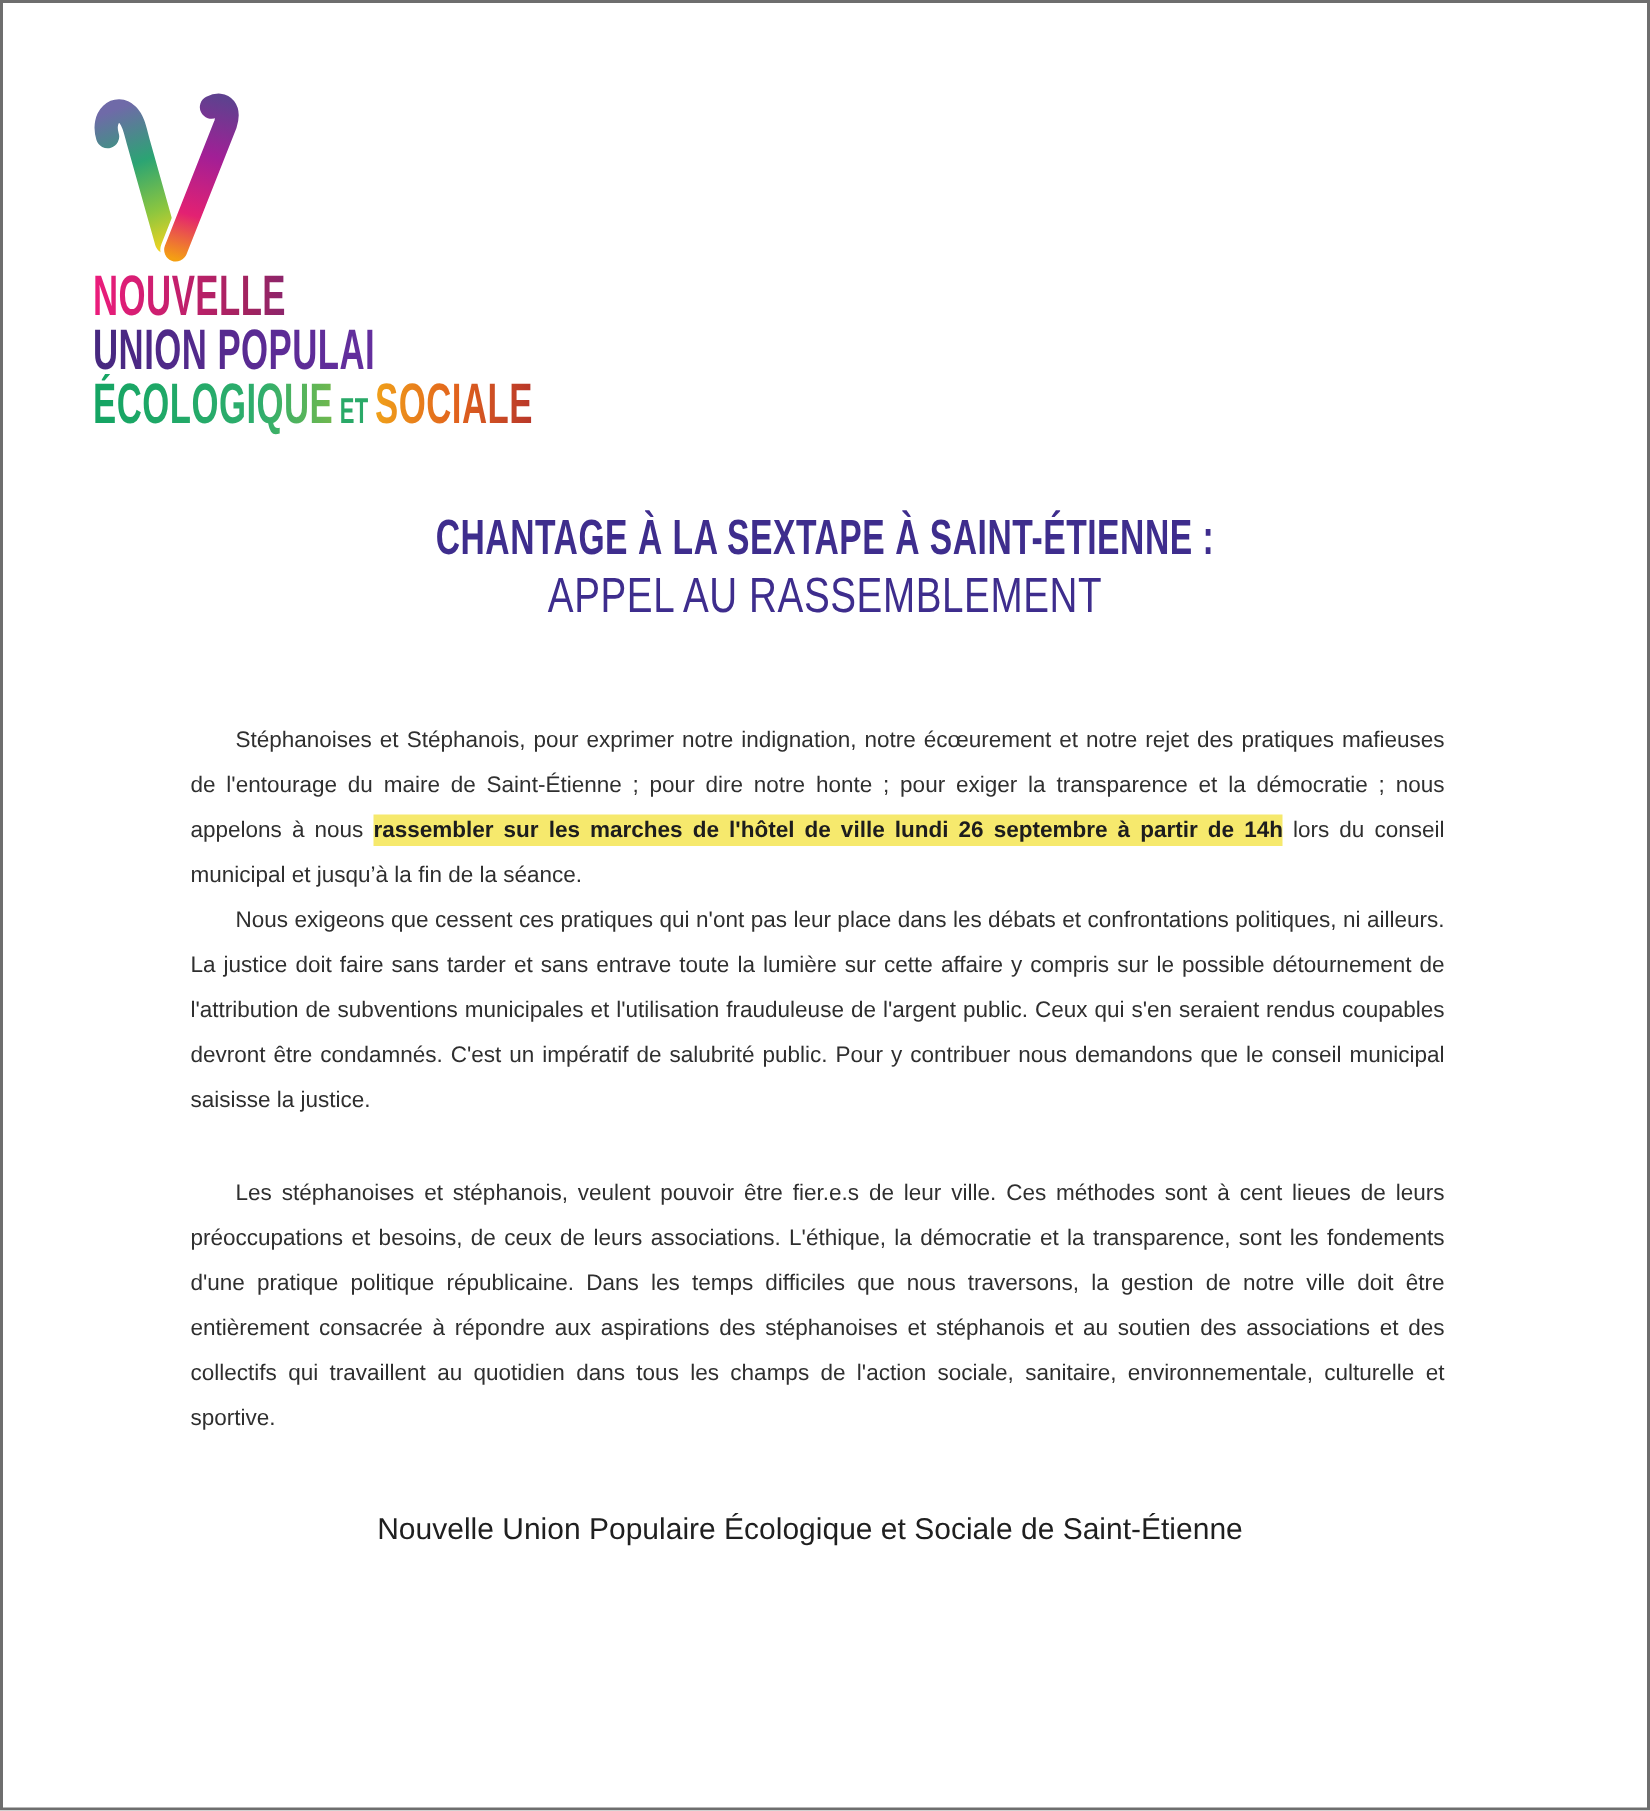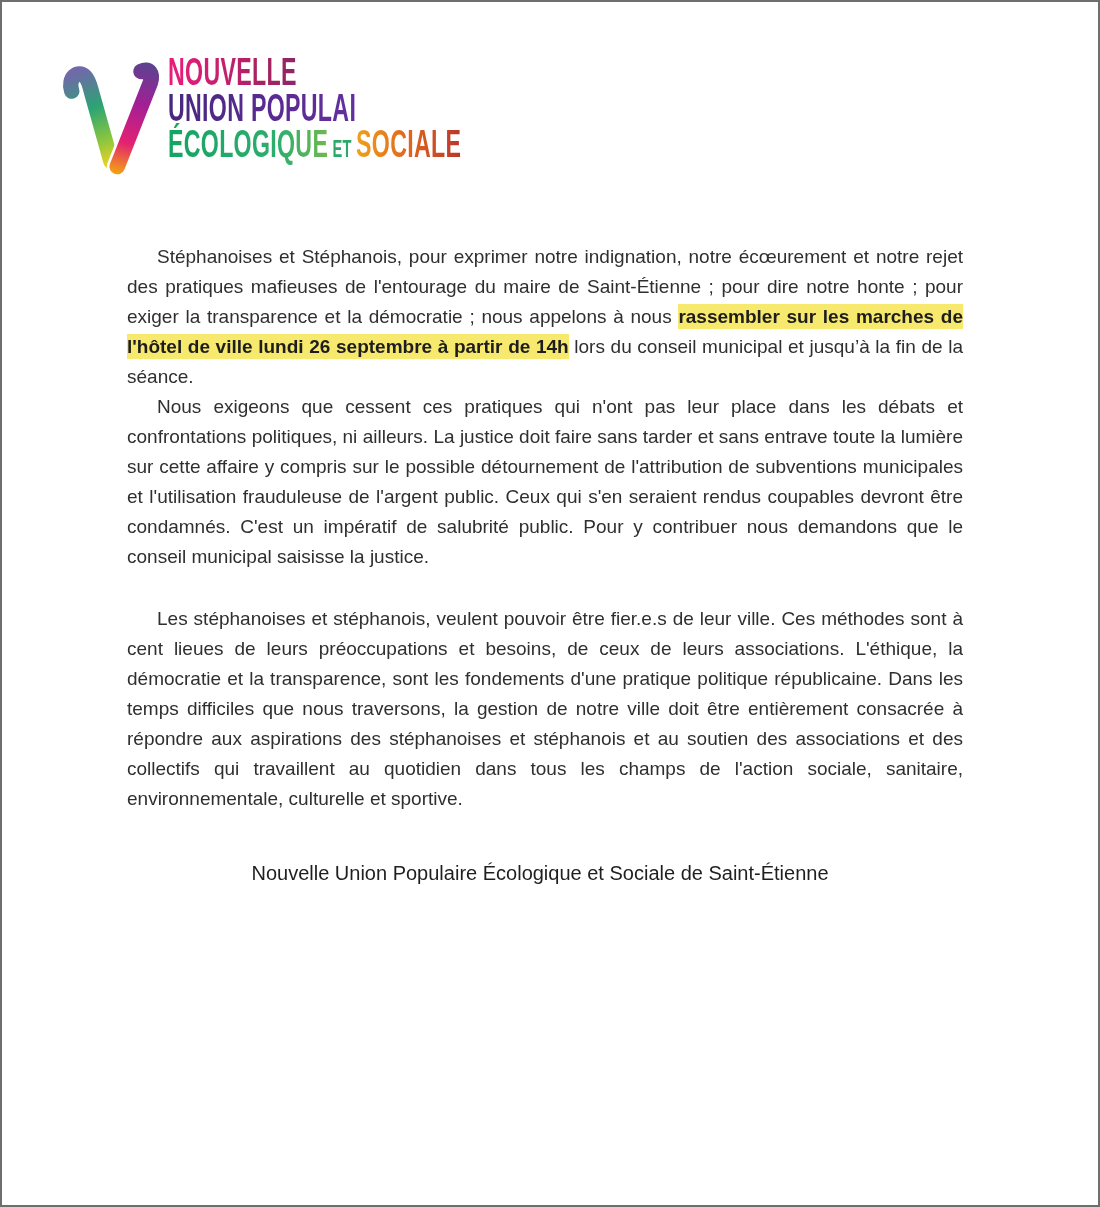--- a/index.html
+++ b/index.html
@@ -9,21 +9,21 @@
     margin:0 auto;
     background:#ffffff;
     border:2px solid #6e6e6e;
     box-sizing:border-box;
     font-family:"Liberation Sans", sans-serif;
     overflow:hidden;
   }
 
   
   .header { display:flex; justify-content:space-between; padding:52px 98px 0 56px; }
-  .brand { display:flex; align-items:flex-start; }
+  .brand { display:flex; align-items:flex-start;flex-direction:column; }
   .v-mark { width:106px; height:122px; margin-top:4px; flex:0 0 auto; }
   .brand-text { margin-left:4px; margin-top:0; width:310px; }
   .brand-line {
     font-weight:bold; font-size:38px; line-height:36px;
     white-space:nowrap; transform:scaleX(0.61); transform-origin:left top;
     letter-spacing:0.5px;
   }
   .grad-text { -webkit-background-clip:text; background-clip:text; color:transparent; }
   .bl1 { background-image:linear-gradient(90deg,#ec1c7c 0%, #a1235f 55%, #562b8c 100%); }
   .bl2 { background-image:linear-gradient(90deg,#46287f 0%, #5b2b94 60%, #642f9e 100%); }
@@ -52,21 +52,21 @@
   }
   .title-line2 {
     font-weight:400; font-size:33px; line-height:40px;
     transform:scaleX(0.78); transform-origin:center top; white-space:nowrap;
     letter-spacing:0.5px;
   }
 
   
   .body-text {
     margin:62px 135px 0 125px;
-    font-size:19px; line-height:30px; color:#2f2f2f;
+    font-size:15px; line-height:30px; color:#2f2f2f;
     text-align:justify;
   }
   .para { margin:0; text-indent:30px; }
   .para.after-gap { margin-top:30px; }
   mark.hl {
     background:#f6e96d; color:#1d1d1d; font-weight:bold; padding:2px 0;
   }
 
   
   .signature-row { margin:48px 135px 0 125px; text-align:center; }
@@ -100,20 +100,24 @@
       </svg>
       <div class="brand-text">
         <div class="brand-line grad-text bl1">NOUVELLE</div>
         <div class="brand-line grad-text bl2">UNION POPULAIRE</div>
         <div class="brand-line"><span class="grad-text bl3-eco">ÉCOLOGIQUE</span><span class="bl3-et">ET</span><span class="grad-text bl3-soc">SOCIALE</span></div>
       </div>
     </div>
 
   </header>
 
+  <section class="title-block">
+    <div class="title-line1">CHANTAGE À LA SEXTAPE À SAINT-ÉTIENNE :</div>
+    <div class="title-line2">APPEL AU RASSEMBLEMENT</div>
+  </section>
 
   <main class="body-text">
     <p class="para"><span>Stéphanoises et Stéphanois, pour exprimer notre indignation, notre écœurement et notre rejet des pratiques mafieuses de l'entourage du maire de Saint-Étienne&nbsp;; pour dire notre honte&nbsp;; pour exiger la transparence et la démocratie&nbsp;; nous appelons à nous </span><mark class="hl">rassembler sur les marches de l'hôtel de ville lundi 26 septembre à partir de 14h</mark><span> lors du conseil municipal et jusqu’à la fin de la séance.</span></p>
 
     <p class="para">Nous exigeons que cessent ces pratiques qui n'ont pas leur place dans les débats et confrontations politiques, ni ailleurs. La justice doit faire sans tarder et sans entrave toute la lumière sur cette affaire y compris sur le possible détournement de l'attribution de subventions municipales et l'utilisation frauduleuse de l'argent public. Ceux qui s'en seraient rendus coupables devront être condamnés. C'est un impératif de salubrité public. Pour y contribuer nous demandons que le conseil municipal saisisse la justice.</p>
 
     <p class="para" style="margin-top:32px">Les stéphanoises et stéphanois, veulent pouvoir être fier.e.s de leur ville. Ces méthodes sont à cent lieues de leurs préoccupations et besoins, de ceux de leurs associations. L'éthique, la démocratie et la transparence, sont les fondements d'une pratique politique républicaine. Dans les temps difficiles que nous traversons, la gestion de notre ville doit être entièrement consacrée à répondre aux aspirations des stéphanoises et stéphanois et au soutien des associations et des collectifs qui travaillent au quotidien dans tous les champs de l'action sociale, sanitaire, environnementale, culturelle et sportive.</p>
   </main>
 
   <footer class="signature-row">

